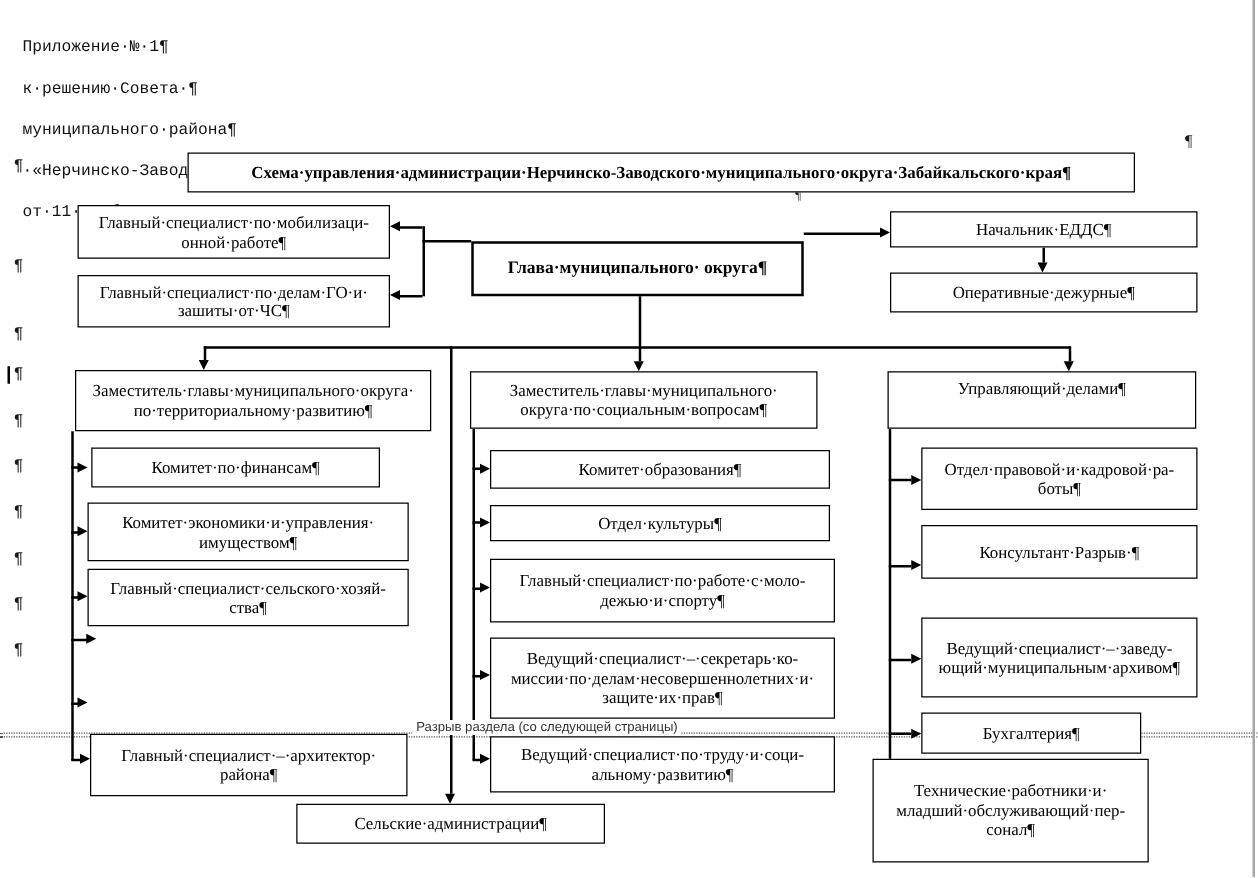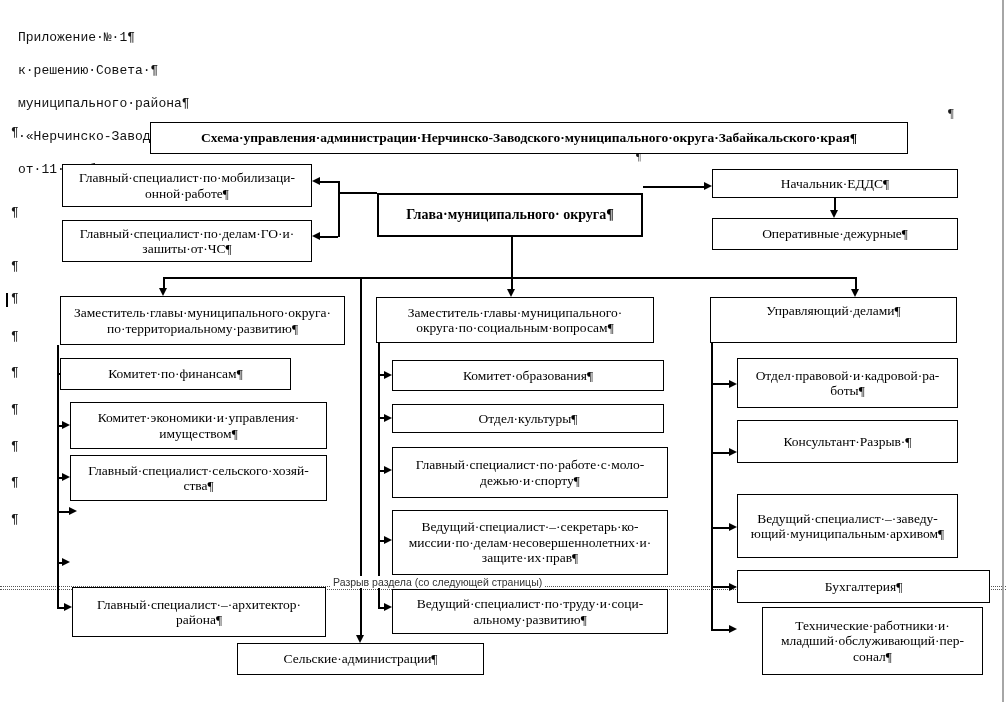--- a/index.html
+++ b/index.html
@@ -135,21 +135,21 @@
 зашиты·от·ЧС¶</div>
   <div class="box" style="left:712px;top:169px;width:246px;height:29px">Начальник·ЕДДС¶</div>
   <div class="box" style="left:712px;top:218px;width:246px;height:32px">Оперативные·дежурные¶</div>
 
   <div class="box" style="left:60px;top:296px;width:285px;height:49px">Заместитель·главы·муниципального·округа·
 по·территориальному·развитию¶</div>
   <div class="box" style="left:376px;top:297px;width:278px;height:46px">Заместитель·главы·муниципального·
 округа·по·социальным·вопросам¶</div>
   <div class="box vtop" style="left:710px;top:297px;width:247px;height:46px">Управляющий·делами¶</div>
 
-  <div class="box" style="left:60px;top:358px;width:231px;height:32px">Комитет·по·финансам¶</div>
+  <div class="box" style="left:73px;top:358px;width:231px;height:32px">Комитет·по·финансам¶</div>
   <div class="box" style="left:70px;top:402px;width:257px;height:47px">Комитет·экономики·и·управления·
 имуществом¶</div>
   <div class="box" style="left:70px;top:455px;width:257px;height:46px">Главный·специалист·сельского·хозяй-
 ства¶</div>
   <div class="box" style="left:72px;top:587px;width:254px;height:50px">Главный·специалист·–·архитектор·
 района¶</div>
 
   <div class="box" style="left:392px;top:360px;width:272px;height:31px">Комитет·образования¶</div>
   <div class="box" style="left:392px;top:404px;width:272px;height:29px">Отдел·культуры¶</div>
   <div class="box" style="left:392px;top:447px;width:276px;height:51px">Главный·специалист·по·работе·с·моло-
@@ -158,21 +158,21 @@
 миссии·по·делам·несовершеннолетних·и·
 защите·их·прав¶</div>
   <div class="box" style="left:392px;top:589px;width:276px;height:45px">Ведущий·специалист·по·труду·и·соци-
 альному·развитию¶</div>
 
   <div class="box" style="left:737px;top:358px;width:221px;height:50px">Отдел·правовой·и·кадровой·ра-
 боты¶</div>
   <div class="box" style="left:737px;top:420px;width:221px;height:43px">Консультант·Разрыв·¶</div>
   <div class="box" style="left:737px;top:494px;width:221px;height:64px">Ведущий·специалист·–·заведу-
 ющий·муниципальным·архивом¶</div>
-  <div class="box" style="left:737px;top:570px;width:253px;height:33px">Бухгалтерия¶</div>
-  <div class="box" style="left:762px;top:607px;width:221px;height:68px">Технические·работники·и·
+  <div class="box" style="left:737px;top:570px;width:176px;height:33px">Бухгалтерия¶</div>
+  <div class="box" style="left:698px;top:607px;width:221px;height:83px">Технические·работники·и·
 младший·обслуживающий·пер-
 сонал¶</div>
 
   <div class="box" style="left:237px;top:643px;width:247px;height:32px">Сельские·администрации¶</div>
 
   <div class="page-edge"></div>
 </div>
 
 </body></html>

